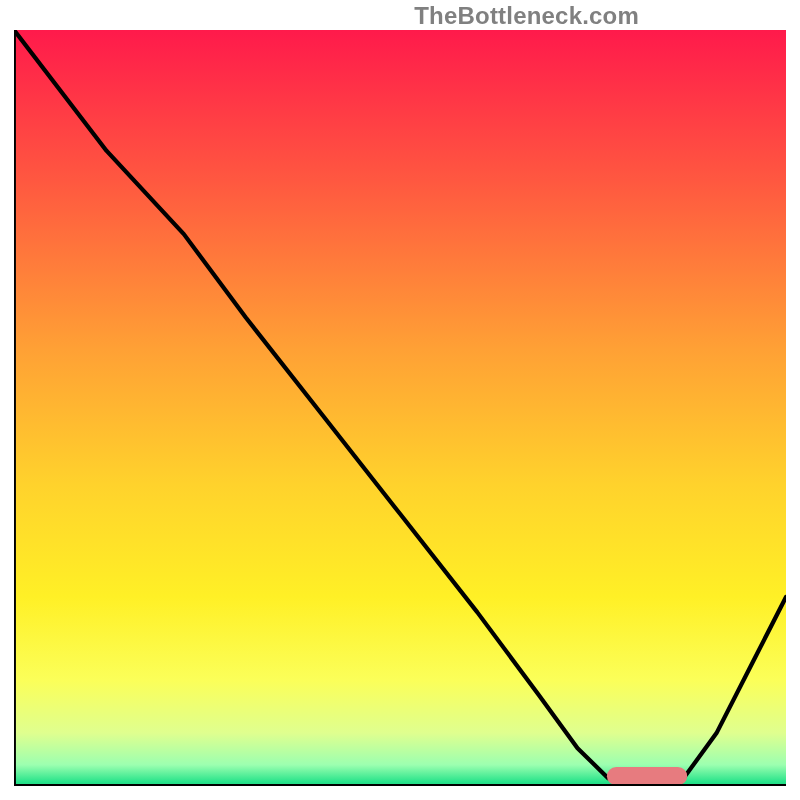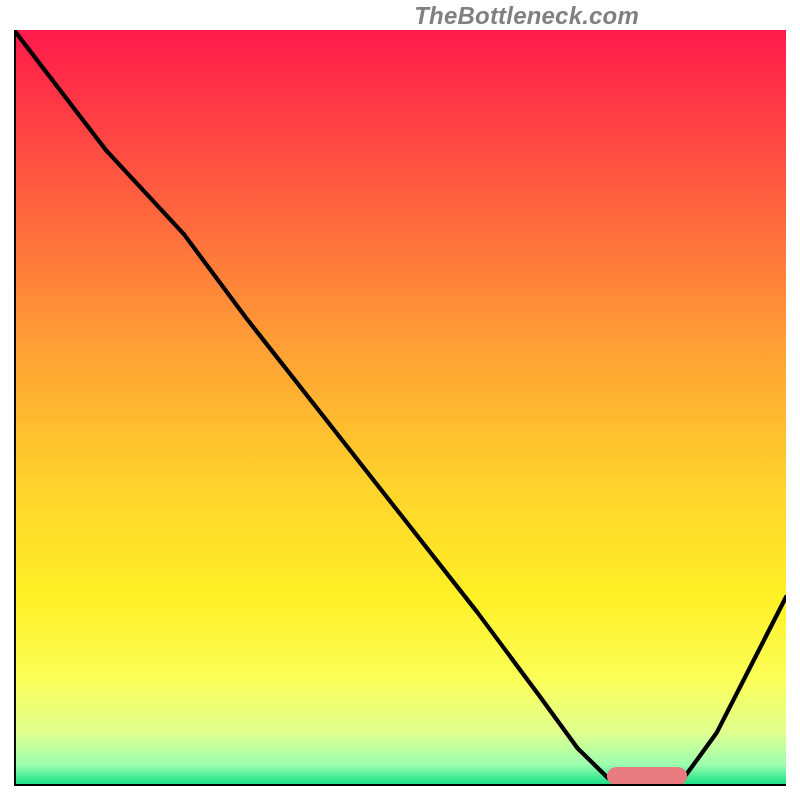--- a/index.html
+++ b/index.html
@@ -8,21 +8,20 @@
     width: 800px;
     height: 800px;
     background: #ffffff;
     font-family: Arial, Helvetica, sans-serif;
     overflow: hidden;
   }
   .stage {
     position: relative;
     width: 647px;
     height: 800px;
-    font-style: italic;
   }
   .watermark {
     position: absolute;
     top: 2px;
     right: 8px;
     font-size: 24px;
     font-weight: 600;
     color: #808080;
     letter-spacing: 0.2px;
     font-family: Arial, Helvetica, sans-serif;

